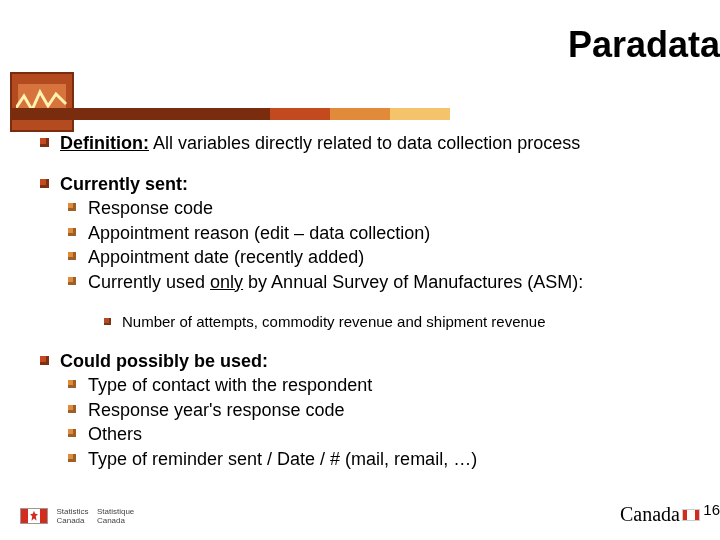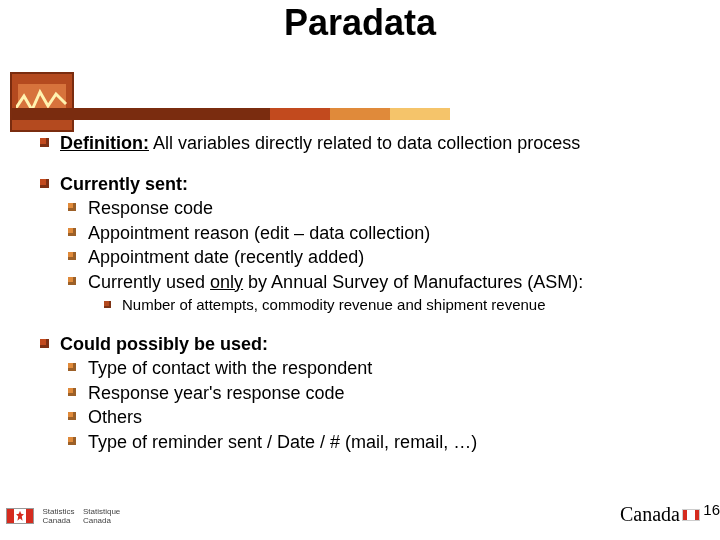--- a/index.html
+++ b/index.html
@@ -1,33 +1,33 @@
 <!DOCTYPE html>
 <html><head>
 <meta charset="utf-8">
 <style>
   html,body{margin:0;padding:0}
   body{width:720px;height:540px;background:#fff;font-family:Arial,Helvetica,sans-serif;color:#000;position:relative;overflow:hidden}
-  .title{position:absolute;top:2px;left:0;width:100%;text-align:center;font-size:36px;font-weight:bold}
+  .title{position:absolute;top:24px;left:0;width:100%;text-align:right;font-size:36px;font-weight:bold}
   .logo{position:absolute;left:10px;top:72px;width:60px;height:56px;background:#b44a1f;border:2px solid #7a2c0f}
   .logo::before{content:"";position:absolute;left:6px;top:10px;right:6px;bottom:10px;background:#d7733c}
   .logo svg{position:absolute;left:4px;top:14px}
   .stripe{position:absolute;left:10px;top:108px;height:12px}
   .stripe .seg{position:absolute;top:0;height:12px}
   .content{position:absolute;left:40px;top:132px;right:24px;font-size:18px;line-height:1.25}
   .lvl1{position:relative;padding-left:20px;margin-top:0}
   .lvl1::before{content:"";position:absolute;left:0;top:6px;width:9px;height:9px;background:#c24a1e;box-shadow:inset -3px -3px 0 rgba(0,0,0,.35)}
   .lvl2{position:relative;padding-left:20px;margin-left:28px;margin-top:2px}
   .lvl2::before{content:"";position:absolute;left:0;top:6px;width:8px;height:8px;background:#e08a3a;box-shadow:inset -3px -3px 0 rgba(0,0,0,.3)}
-  .lvl3{position:relative;padding-left:18px;margin-left:64px;font-size:15px;margin-top:3px}
+  .lvl3{position:relative;padding-left:18px;margin-left:64px;font-size:15px;margin-top:20px}
   .lvl3::before{content:"";position:absolute;left:0;top:5px;width:7px;height:7px;background:#b44a1f;box-shadow:inset -2px -2px 0 rgba(0,0,0,.3)}
   .b{font-weight:bold}
   .u{text-decoration:underline}
   .gap{height:18px}
-  .footer{position:absolute;left:6px;right:10px;bottom:6px;height:28px}
+  .footer{position:absolute;left:20px;right:10px;bottom:6px;height:28px}
   .flag{display:inline-block;width:26px;height:14px;border:1px solid #999;position:relative;background:#fff;vertical-align:middle}
   .flag::before,.flag::after{content:"";position:absolute;top:0;bottom:0;width:7px;background:#d52b1e}
   .flag::before{left:0}.flag::after{right:0}
   .flag .leaf{position:absolute;left:9px;top:2px;width:8px;height:10px;background:#d52b1e;clip-path:polygon(50% 0,65% 30%,100% 35%,72% 55%,82% 100%,50% 78%,18% 100%,28% 55%,0 35%,35% 30%)}
   .footer-text{display:inline-block;font-size:8px;line-height:9px;color:#444;vertical-align:middle;margin-left:4px}
   .slidenum{position:absolute;left:0;right:0;bottom:22px;text-align:right;font-size:15px}
   .wordmark{position:absolute;right:10px;bottom:8px;font-family:'Times New Roman',serif;font-size:20px}
   .wordmark .fl{display:inline-block;width:16px;height:10px;position:relative;background:#fff;border:1px solid #ccc;margin-left:2px;vertical-align:baseline}
   .wordmark .fl::before,.wordmark .fl::after{content:"";position:absolute;top:0;bottom:0;width:4px;background:#d52b1e}
   .wordmark .fl::before{left:0}.wordmark .fl::after{right:0}

